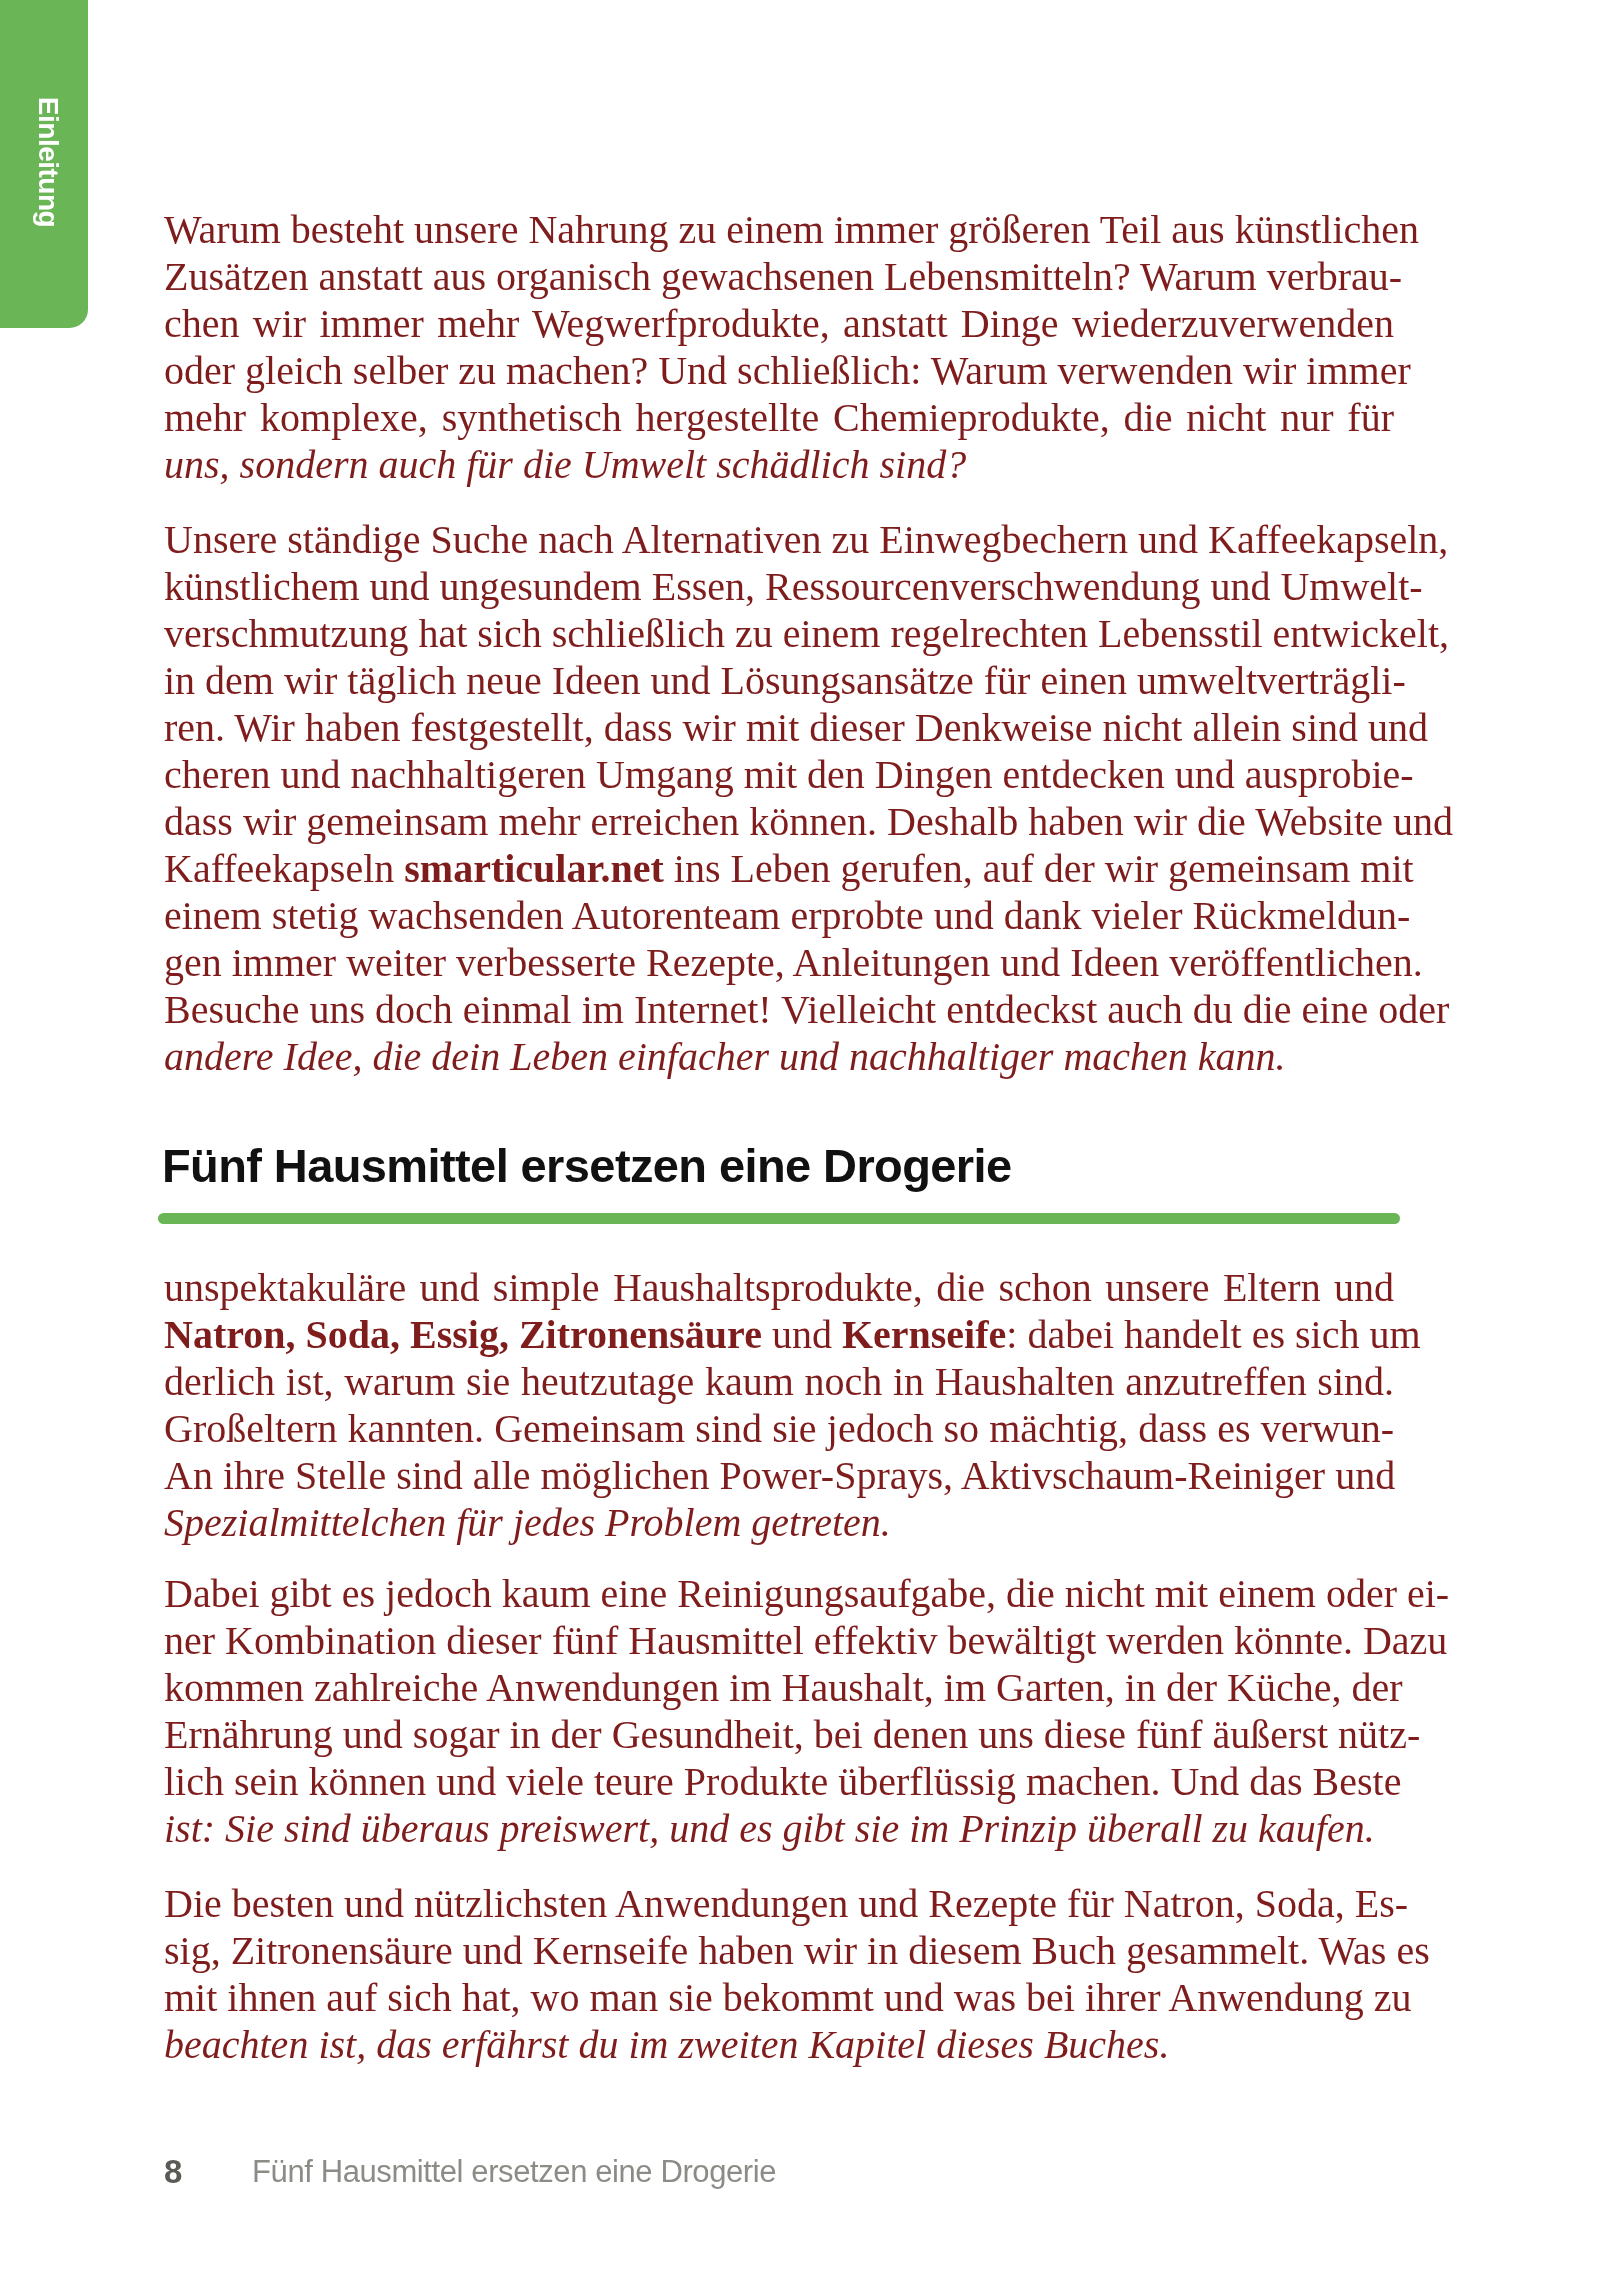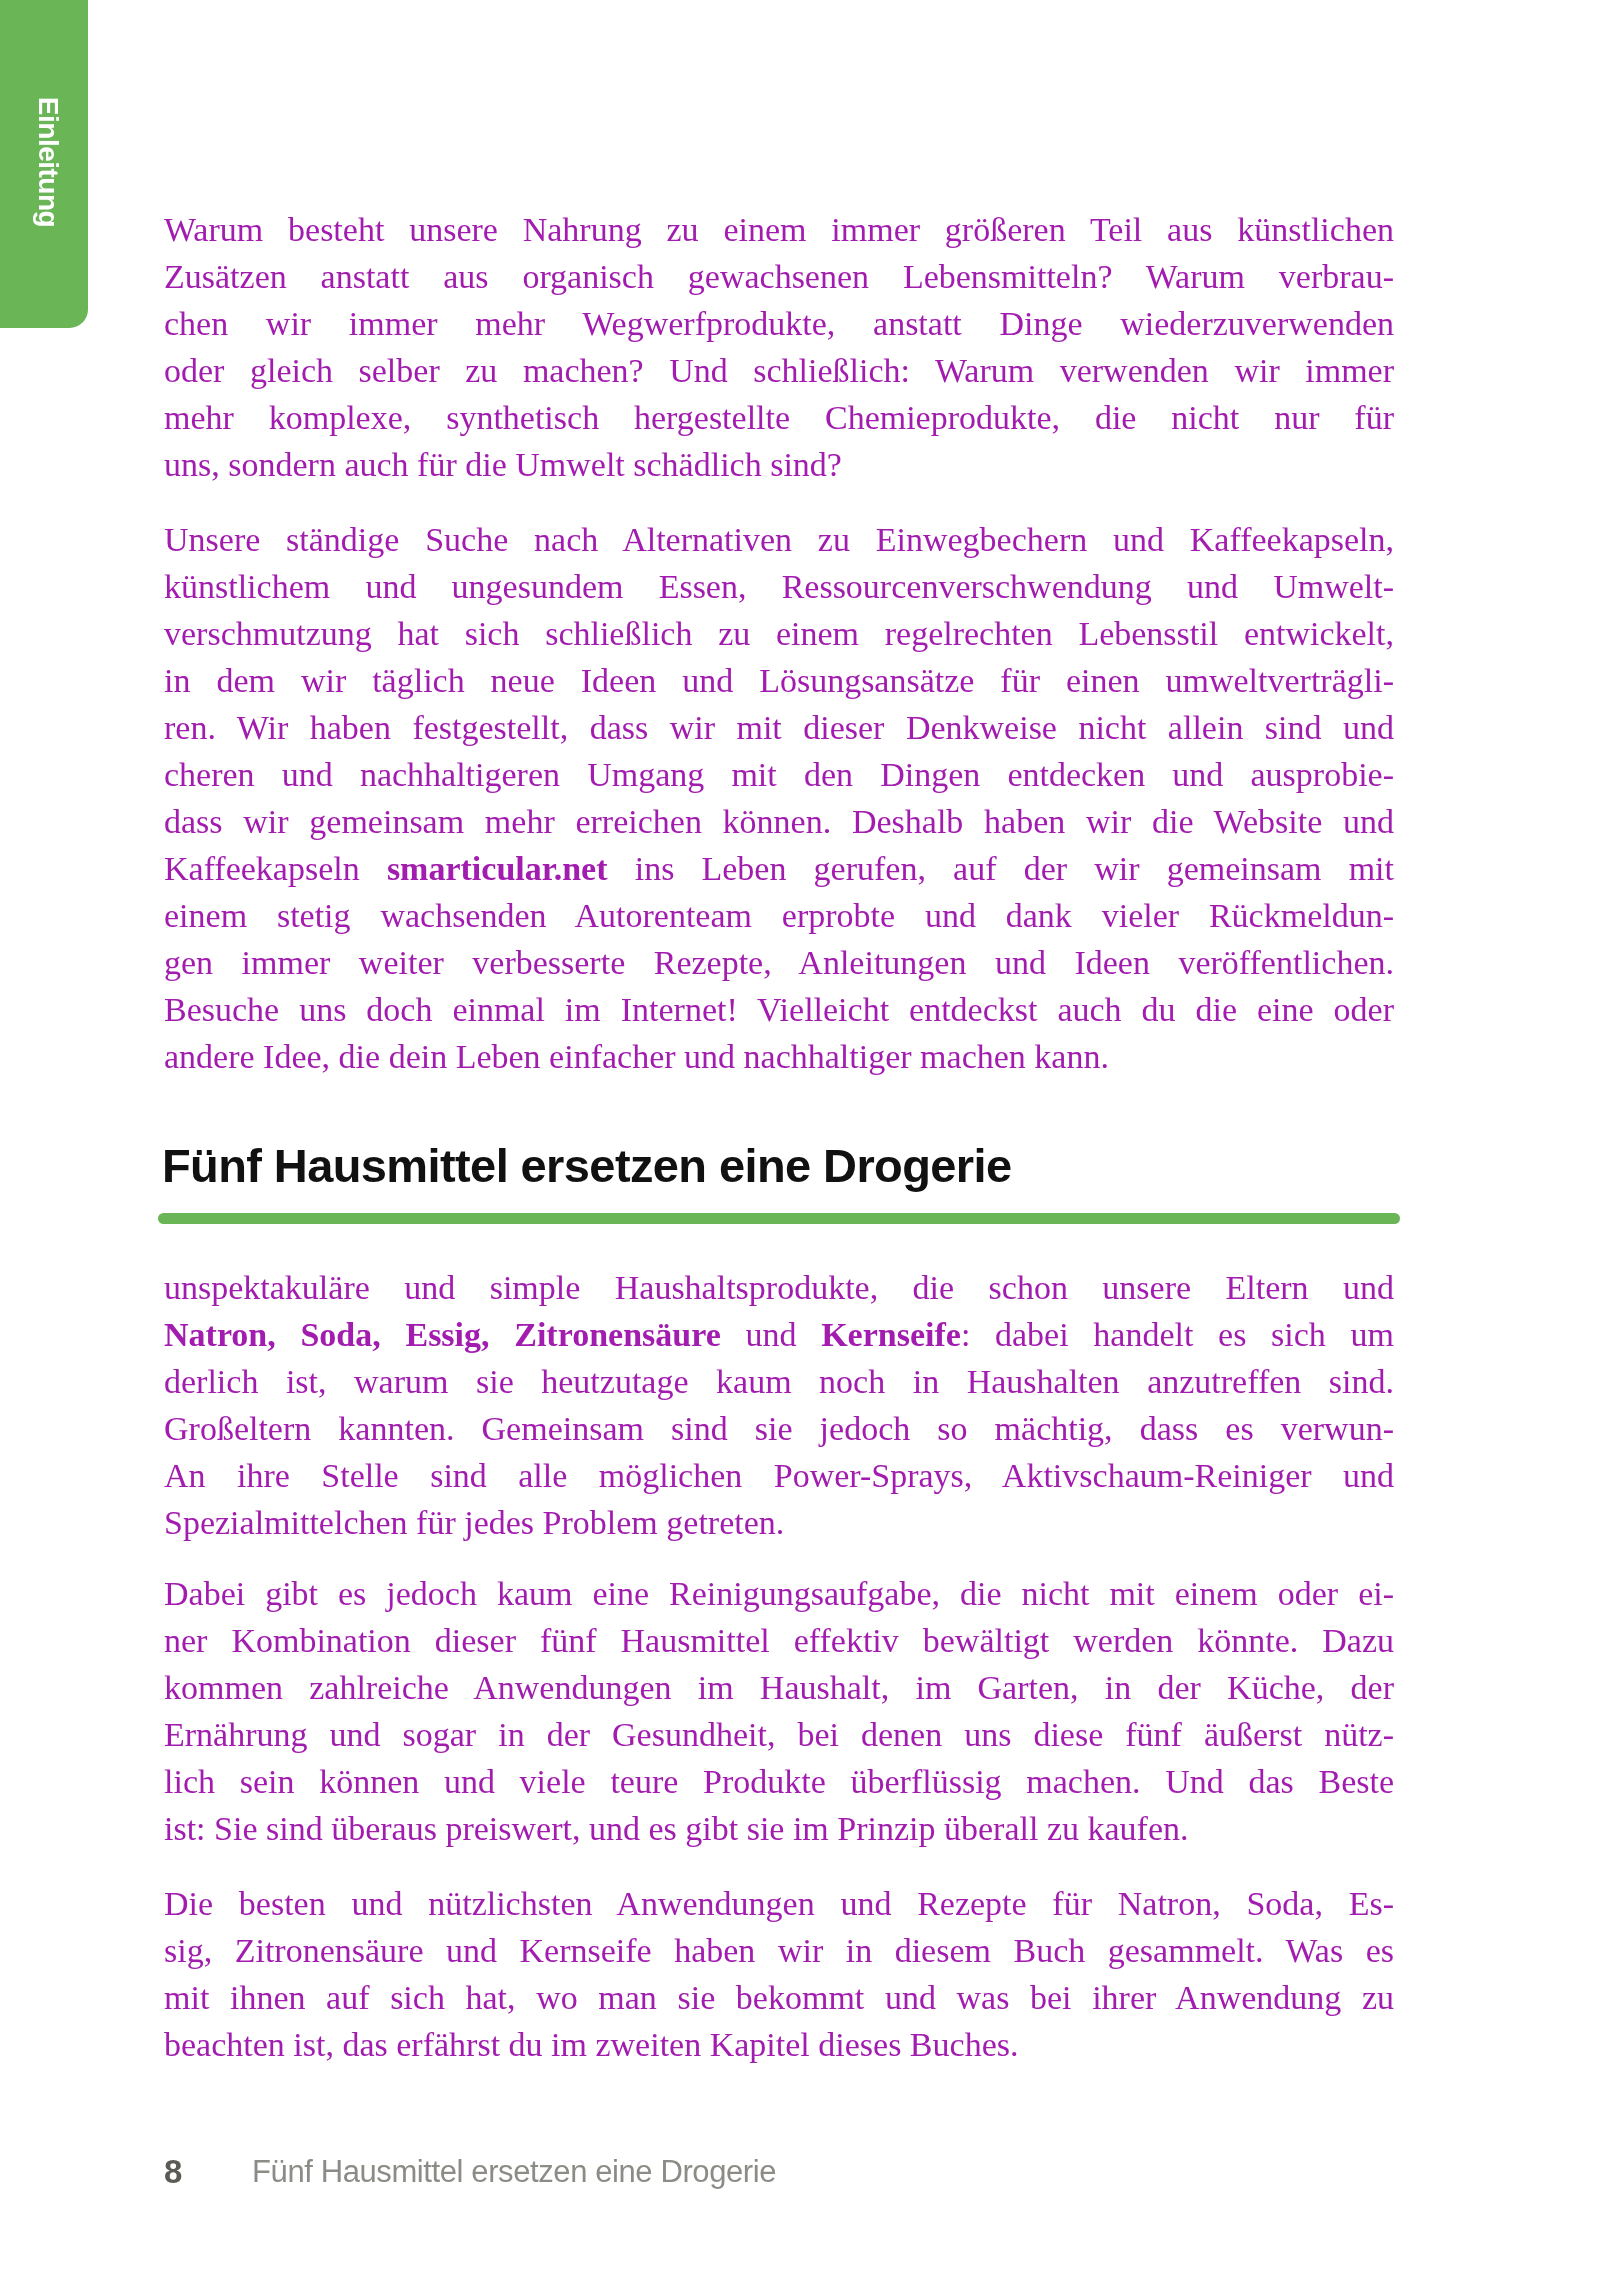--- a/index.html
+++ b/index.html
@@ -12,25 +12,25 @@
   .chapter-tab-label {
     position: absolute; left: 48px; top: 162px;
     transform: translate(-50%, -50%) rotate(90deg);
     transform-origin: center center;
     color: #ffffff; font-family: "Liberation Sans", sans-serif;
     font-weight: bold; font-size: 28px; letter-spacing: -0.5px; white-space: nowrap;
   }
 
   .para {
     position: absolute; left: 164px; width: 1230px;
-    font-family: "Liberation Serif", serif; font-size: 34px;
-    line-height: 47px; color: #a21caf;
+    font-family: "Liberation Serif", serif; font-size: 40px;
+    line-height: 47px; color: #7f1d1d;
   }
   .line { display: block; height: 47px; white-space: nowrap; text-align: justify; text-align-last: justify; }
-  .line.last { text-align: left; text-align-last: left; }
+  .line.last { text-align: left; text-align-last: left; font-style: italic; }
   .line b { font-weight: bold; }
 
   .section-heading {
     position: absolute; left: 162px; top: 1138px; margin: 0;
     font-family: "Liberation Sans", sans-serif; font-weight: bold;
     font-size: 47px; line-height: 55px; color: #111111; letter-spacing: -0.6px;
   }
   .section-rule {
     position: absolute; left: 158px; top: 1213px; width: 1242px; height: 11px;
     background: #6ab556; border-radius: 5.5px;

